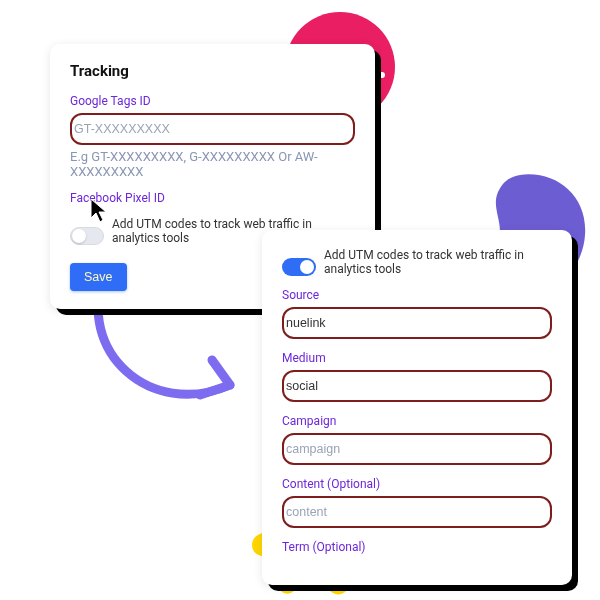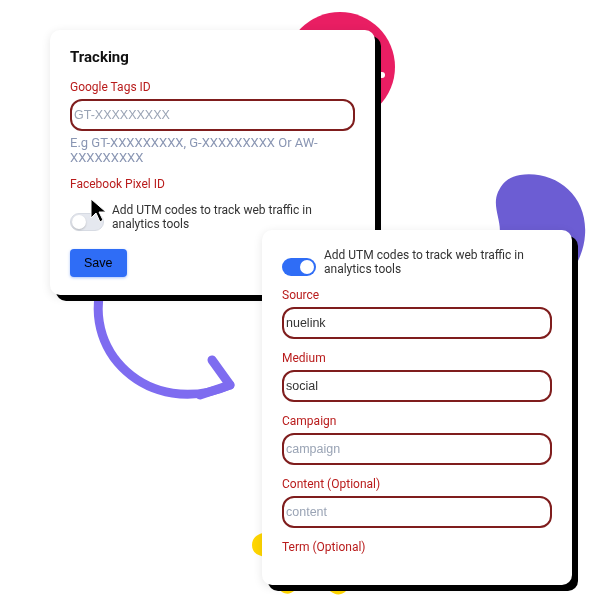--- a/index.html
+++ b/index.html
@@ -52,39 +52,39 @@
   }
   .card {
     position: absolute;
     background: #fff;
     border-radius: 10px;
     box-shadow: 6px 6px 0 #000, 0 2px 10px rgba(0,0,0,0.1);
     padding: 18px 20px;
     z-index: 3;
   }
   .card1 {
-    top: 30px;
+    top: 44px;
     left: 50px;
     width: 325px;
   }
   .card2 {
     top: 230px;
     left: 262px;
     width: 310px;
   }
   .heading {
     font-weight: 700;
     font-size: 15px;
     margin-bottom: 14px;
     color: #111;
   }
   .field { margin-bottom: 12px; }
   .label {
     font-size: 12px;
-    color: #b91c1c;
+    color: #6d28d9;
     margin-bottom: 5px;
     display: block;
   }
   .input {
     width: 100%;
     border: 2px solid #7f1d1d;
     border-radius: 12px;
     padding: 7px 2px;
     font-size: 12.5px;
     color: #333;
@@ -120,21 +120,21 @@
     background: #fff; box-shadow: 0 1px 2px rgba(0,0,0,0.2);
   }
   .toggle-on { background: #2f6df6; }
   .toggle-on .knob {
     position: absolute; top: 2px; right: 2px;
     width: 14px; height: 14px; border-radius: 50%;
     background: #fff;
   }
   .btn-save {
     background: #2f6df6;
-    color: #000000;
+    color: #fef9c3;
     border: none;
     border-radius: 4px;
     padding: 7px 14px;
     font-size: 12.5px;
     cursor: pointer;
     margin-top: 14px;
     box-shadow: 0 1px 3px rgba(47,109,246,0.4);
   }
   .cursor {
     position: absolute;

